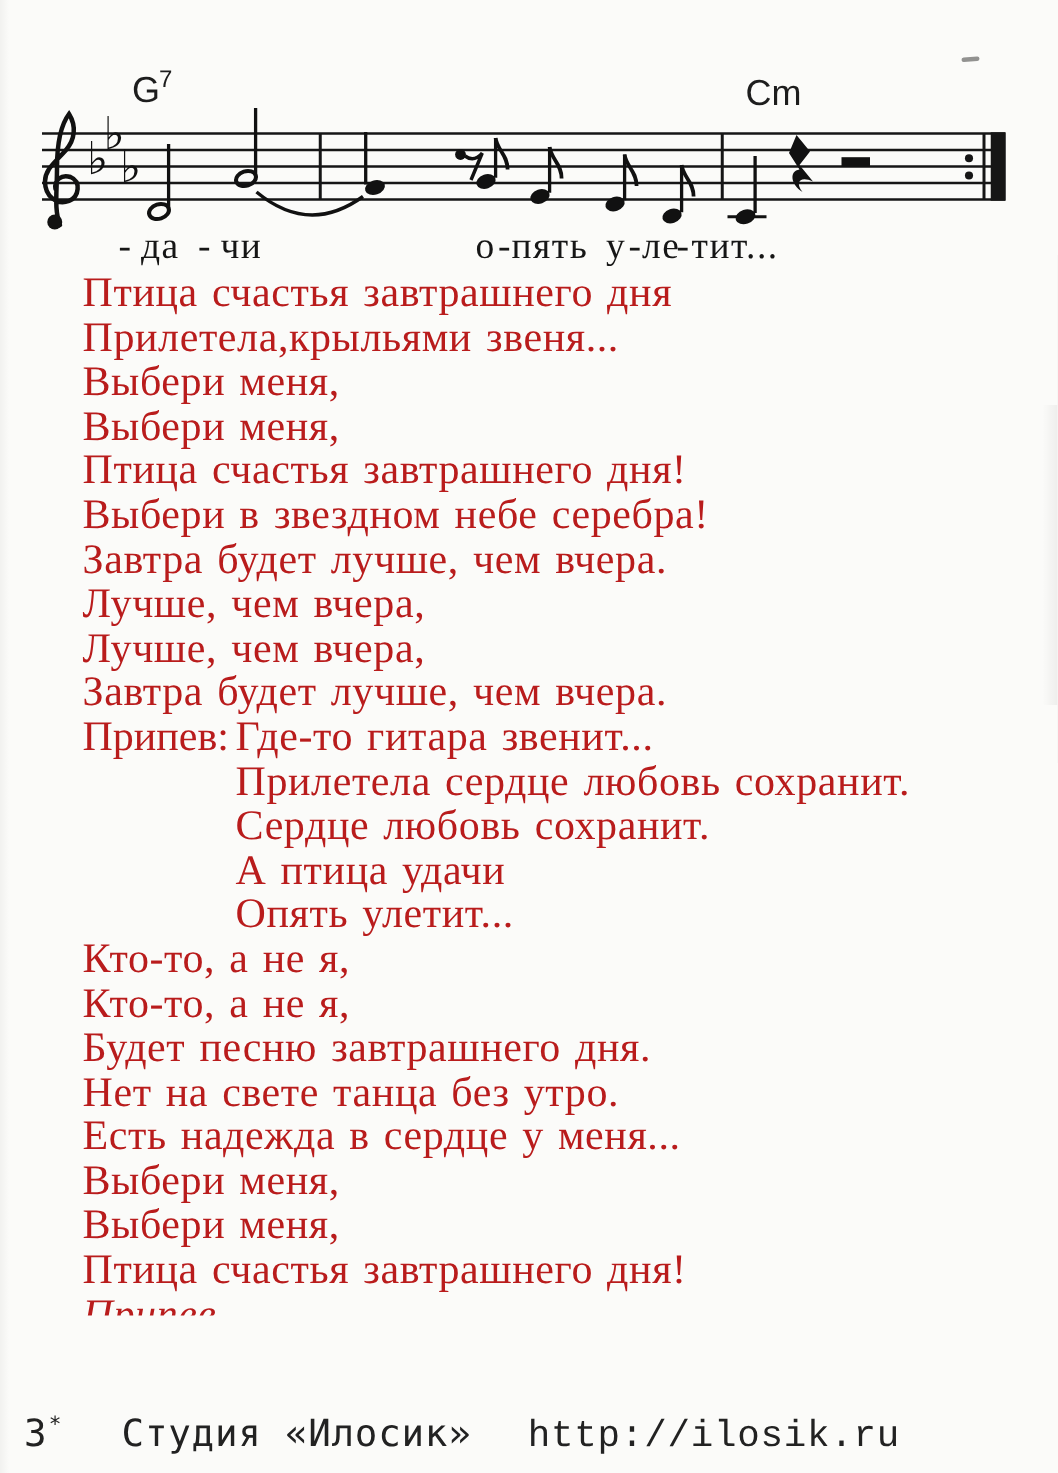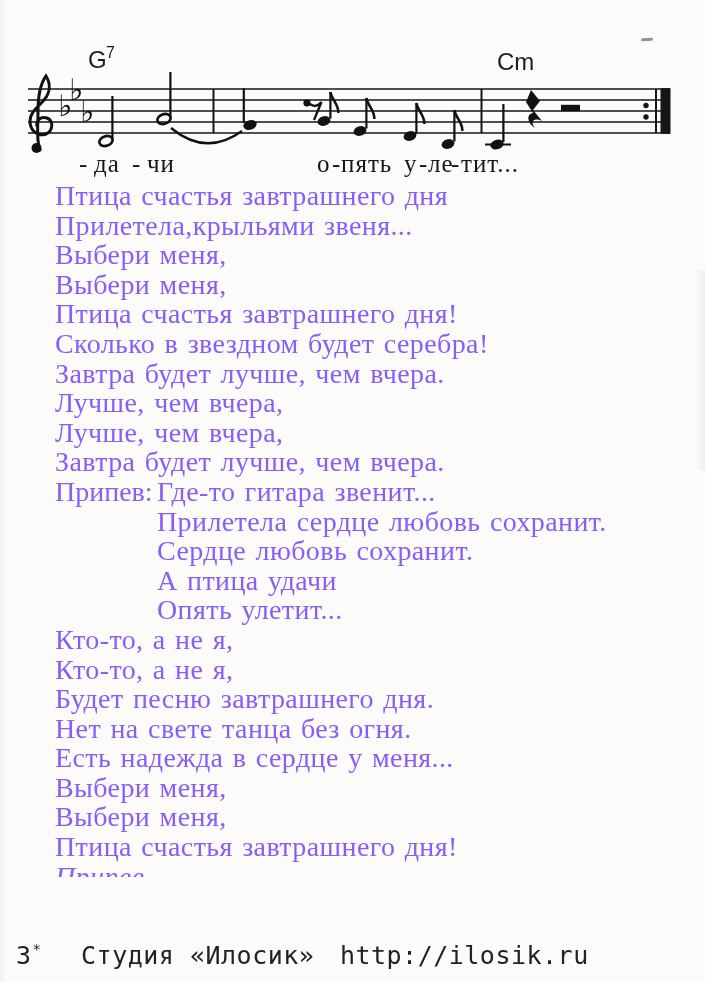--- a/index.html
+++ b/index.html
@@ -26,39 +26,39 @@
   .tick-mark{
     position:absolute;left:641px;top:38px;width:12px;height:3px;
     background:rgba(0,0,0,0.42);transform:rotate(-4deg);border-radius:2px;
   }
   .score-svg{position:absolute;left:0;top:0;}
 
   
   .lyrics{
     position:absolute;left:55px;top:181px;width:620px;
     font-size:28px;line-height:29.6px;letter-spacing:0.4px;word-spacing:2px;
-    color:#8b5cf6;
+    color:#b91c1c;
   }
   .lyric-line{white-space:nowrap;height:29.6px;}
   .lyric-line.indent{padding-left:102px;}
   .chorus-label{
     display:inline-block;width:102px;letter-spacing:0;
   }
   .partial-line{
     font-style:italic;height:15px;overflow:hidden;white-space:nowrap;
   }
   .footer{
     position:absolute;left:16px;top:941px;width:680px;
     font-family:"DejaVu Sans Mono", monospace;
     font-size:25px;color:#222;white-space:nowrap;letter-spacing:0.5px;
   }
   .footer .sig{display:inline-block;}
   .footer .sig-mark{font-size:14px;vertical-align:10px;margin-left:1px;}
   .footer .studio{margin-left:24px;text-align:right;}
-  .footer .url{margin-left:10px;}
+  .footer .url{margin-left:22px;font-family:Liberation Mono, monospace;}
   text{fill:#161616;}
   .chord{font-family:"Liberation Sans", sans-serif;font-size:24px;fill:#1d1d1d;}
   .chord-sup{font-family:"Liberation Sans", sans-serif;font-size:16px;fill:#1d1d1d;}
   .staff-syll{font-family:"Liberation Serif", serif;font-size:25px;letter-spacing:1px;fill:#161616;}
   .flat{font-family:"DejaVu Sans", sans-serif;font-size:30px;fill:#111;}
 </style>
 </head>
 <body>
 
 <div class="sheet">
@@ -163,38 +163,38 @@
       <text class="staff-syll" x="461" y="172">тит...</text>
     </g>
   </svg>
 
   <div class="lyrics">
     <div class="lyric-line">Птица счастья завтрашнего дня</div>
     <div class="lyric-line">Прилетела,крыльями звеня...</div>
     <div class="lyric-line">Выбери меня,</div>
     <div class="lyric-line">Выбери меня,</div>
     <div class="lyric-line">Птица счастья завтрашнего дня!</div>
-    <div class="lyric-line">Сколько в звездном будет серебра!</div>
+    <div class="lyric-line">Выбери в звездном небе серебра!</div>
     <div class="lyric-line">Завтра будет лучше, чем вчера.</div>
     <div class="lyric-line">Лучше, чем вчера,</div>
     <div class="lyric-line">Лучше, чем  вчера,</div>
     <div class="lyric-line">Завтра будет лучше, чем вчера.</div>
 
     <div class="lyric-line">
       <span class="chorus-label">Припев:</span><span>Где-то гитара звенит...</span>
     </div>
     <div class="lyric-line indent">Прилетела сердце любовь сохранит.</div>
     <div class="lyric-line indent">Сердце любовь сохранит.</div>
     <div class="lyric-line indent">А птица удачи</div>
     <div class="lyric-line indent">Опять улетит...</div>
 
     <div class="lyric-line">Кто-то, а не я,</div>
     <div class="lyric-line">Кто-то, а не я,</div>
     <div class="lyric-line">Будет песню завтрашнего дня.</div>
-    <div class="lyric-line">Нет на свете танца без огня.</div>
+    <div class="lyric-line">Нет на свете танца без утро.</div>
     <div class="lyric-line">Есть надежда в сердце у меня...</div>
     <div class="lyric-line">Выбери меня,</div>
     <div class="lyric-line">Выбери меня,</div>
     <div class="lyric-line">Птица счастья завтрашнего дня!</div>
 
     <div class="partial-line">Припев</div>
   </div>
 
   <div class="footer">
     <span class="sig">3</span><span class="sig-mark">*</span>

